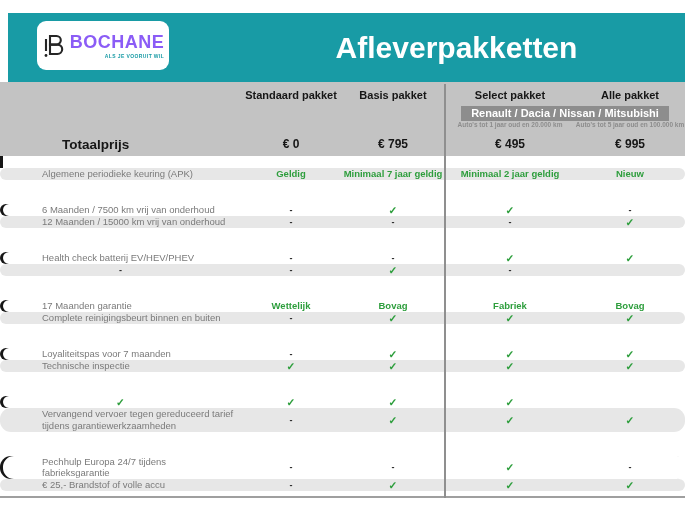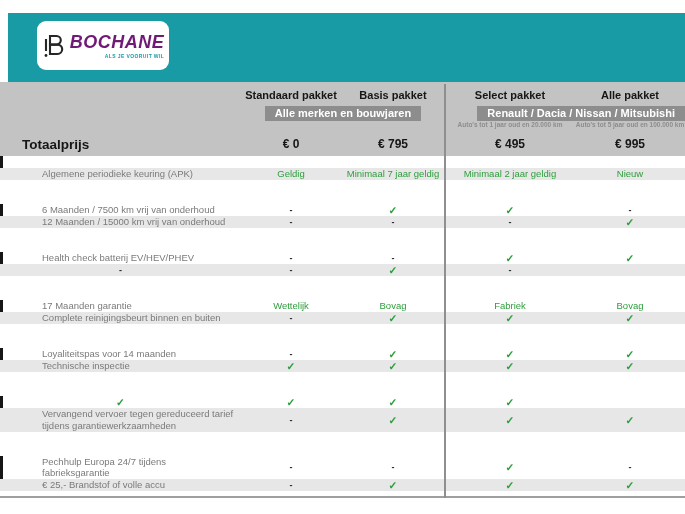--- a/index.html
+++ b/index.html
@@ -5,59 +5,59 @@
   * { margin:0; padding:0; box-sizing:border-box; }
   html,body { background:#fff; }
   body { font-family:"Liberation Sans",sans-serif; }
   .page { position:relative; width:685px; height:514px; background:#fff; overflow:hidden; }
 
   
   .topbar { position:absolute; left:8px; top:13px; right:0; height:69px; background:var(--teal,#189ba5); }
   .logo-card { position:absolute; left:29px; top:8px; width:132px; height:49px; background:#fff;
                border-radius:9px; display:flex; align-items:center; justify-content:center; gap:6px; }
   .logo-text { display:flex; flex-direction:column; align-items:flex-end; }
-  .logo-name { font-size:18px; font-weight:bold; color:#701a75; letter-spacing:.5px; line-height:1;font-style:italic; }
+  .logo-name { font-size:18px; font-weight:bold; color:#8b5cf6; letter-spacing:.5px; line-height:1; }
   .logo-tagline { font-size:5px; font-weight:bold; color:var(--teal,#189ba5); letter-spacing:.4px; margin-top:2px; }
   .page-title { position:absolute; left:220px; right:0; top:0; height:69px; display:flex;
                 align-items:center; justify-content:center; color:#fff; font-size:30px; font-weight:bold; }
 
   
   .colheader { position:absolute; left:0; right:0; top:82px; height:74px; background:var(--headgray,#c3c3c3); }
   .grid { display:grid; grid-template-columns:241px 100px 104px 130px 110px; }
   .names-row { padding-top:7px; height:21px; }
   .names-row .pkg-name { text-align:center; font-size:11px; font-weight:bold; color:#161616; }
   .badges-row { position:relative; height:18px; }
   .badge-slot { position:absolute; top:0; text-align:center; }
   .badge-slot.left { left:241px; width:204px; }
-  .badge-slot.right { left:445px; width:240px;text-align:right; }
+  .badge-slot.right { left:445px; width:240px; }
   .badge { display:inline-block; background:var(--badgegray,#8d8d8d); color:#fff; font-weight:bold;
            font-size:11px; line-height:15px; padding:0 10px; }
   .subs-row { height:11px; }
   .subs-row .sub { text-align:center; font-size:6.5px; font-weight:bold; color:#8d8d8d; }
   .total-row { height:24px; align-items:center; }
-  .total-label { font-size:13.5px; font-weight:bold; color:#161616; padding-left:22px; }
+  .total-label { font-size:13.5px; font-weight:bold; color:#161616; padding-left:62px; }
   .total-price { text-align:center; font-size:12px; font-weight:bold; color:#161616; }
 
   
   .gap { position:absolute; left:0; right:0; top:156px; height:12px; background:#fff;
          box-shadow:inset 3px 0 0 #161616; }
 
   
   .rows { position:absolute; left:0; right:0; top:168px; height:330px; display:flex;
           flex-direction:column; border-bottom:2px solid #9f9f9f; }
-  .row { display:grid; grid-template-columns:241px 100px 104px 130px 110px; align-items:center; height:23px; }
+  .row { display:grid; grid-template-columns:241px 100px 104px 130px 110px; align-items:center; height:23px;border-radius:11px; }
   .row.tall { height:30px; }
   .row.gray { background:var(--stripe,#e7e7e7); }
   .row.white { background:#fff; box-shadow:inset 3px 0 0 #161616;margin-top:24px; }
   .row.empty { flex:1; }
   .label { font-size:9.5px; color:#7a7a7a; padding-left:42px; padding-right:6px; line-height:1.25; }
   .val { text-align:center; }
   .val.check { color:var(--green,#2e9e3d); font-size:10.5px; font-weight:bold; }
   .val.dash  { color:#2b2b2b; font-size:9px; font-weight:bold; }
-  .val.tag   { color:var(--green,#2e9e3d); font-size:9.5px; font-weight:normal; }
+  .val.tag   { color:var(--green,#2e9e3d); font-size:9.5px; font-weight:bold; }
 
   
   .divider { position:absolute; left:444px; top:84px; width:2px; height:414px; background:#8f8f8f; }
 </style>
 </head>
 <body>
 
 <div class="page">
 
   <div class="topbar">
@@ -68,34 +68,32 @@
           <path d="M8,13.6 h7.5 a4.7,4.7 0 0 1 0,9.4 h-7.5 z"></path>
           <path d="M4,8 v12"></path>
         </g>
         <circle cx="4" cy="24.5" r="1.4" fill="#262626"></circle>
       </svg>
       <div class="logo-text">
         <span class="logo-name">BOCHANE</span>
         <span class="logo-tagline">ALS JE VOORUIT WIL</span>
       </div>
     </div>
+    <div class="page-title">Afleverpakketten</div>
   </div>
 
   <div class="colheader">
     <div class="grid names-row">
       <div></div>
       <div class="pkg-name">Standaard pakket</div>
       <div class="pkg-name">Basis pakket</div>
       <div class="pkg-name">Select pakket</div>
       <div class="pkg-name">Alle pakket</div>
     </div>
     <div class="badges-row">
-      <div class="badge-slot left">
-        <span class="badge">Alle merken en bouwjaren</span>
-      </div>
       <div class="badge-slot right">
         <span class="badge">Renault / Dacia / Nissan / Mitsubishi</span>
       </div>
     </div>
     <div class="grid subs-row">
       <div></div>
       <div class="sub"></div>
       <div class="sub"></div>
       <div class="sub">Auto's tot 1 jaar oud en 20.000 km</div>
       <div class="sub">Auto's tot 5 jaar oud en 100.000 km</div>
@@ -154,21 +152,21 @@
     <div class="val tag">Bovag</div>
   </div>
       <div class="row gray">
     <div class="label">Complete reinigingsbeurt binnen en buiten</div>
     <div class="val dash">-</div>
     <div class="val check">✓</div>
     <div class="val check">✓</div>
     <div class="val check">✓</div>
   </div>
       <div class="row white">
-    <div class="label">Loyaliteitspas voor 14 maanden</div>
+    <div class="label">Loyaliteitspas voor 7 maanden</div>
     <div class="val dash">-</div>
     <div class="val check">✓</div>
     <div class="val check">✓</div>
     <div class="val check">✓</div>
   </div>
       <div class="row gray">
     <div class="label">Technische inspectie</div>
     <div class="val check">✓</div>
     <div class="val check">✓</div>
     <div class="val check">✓</div>

